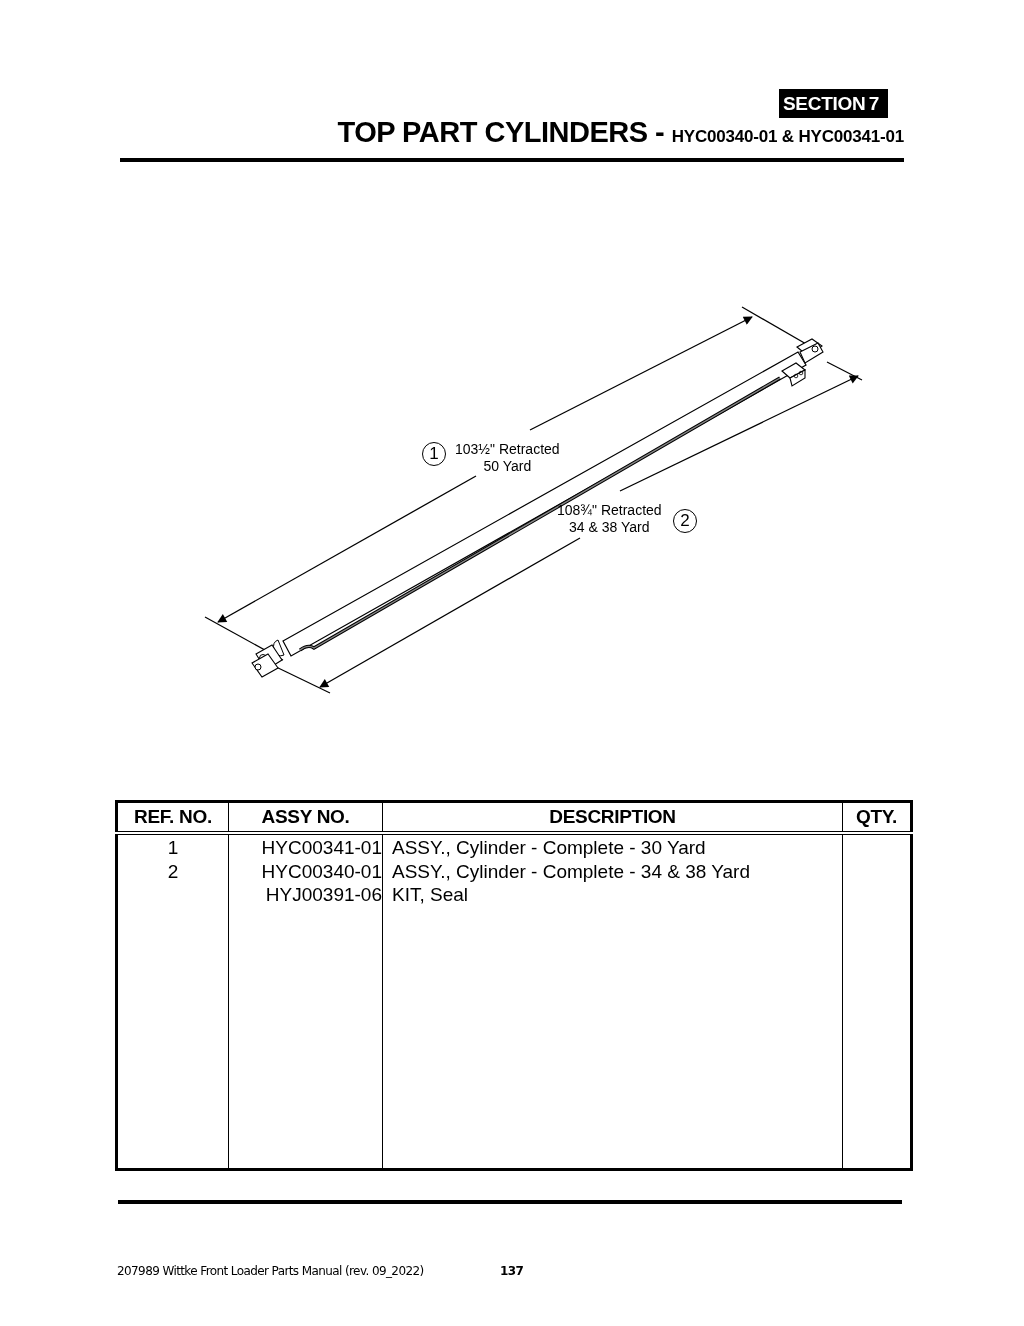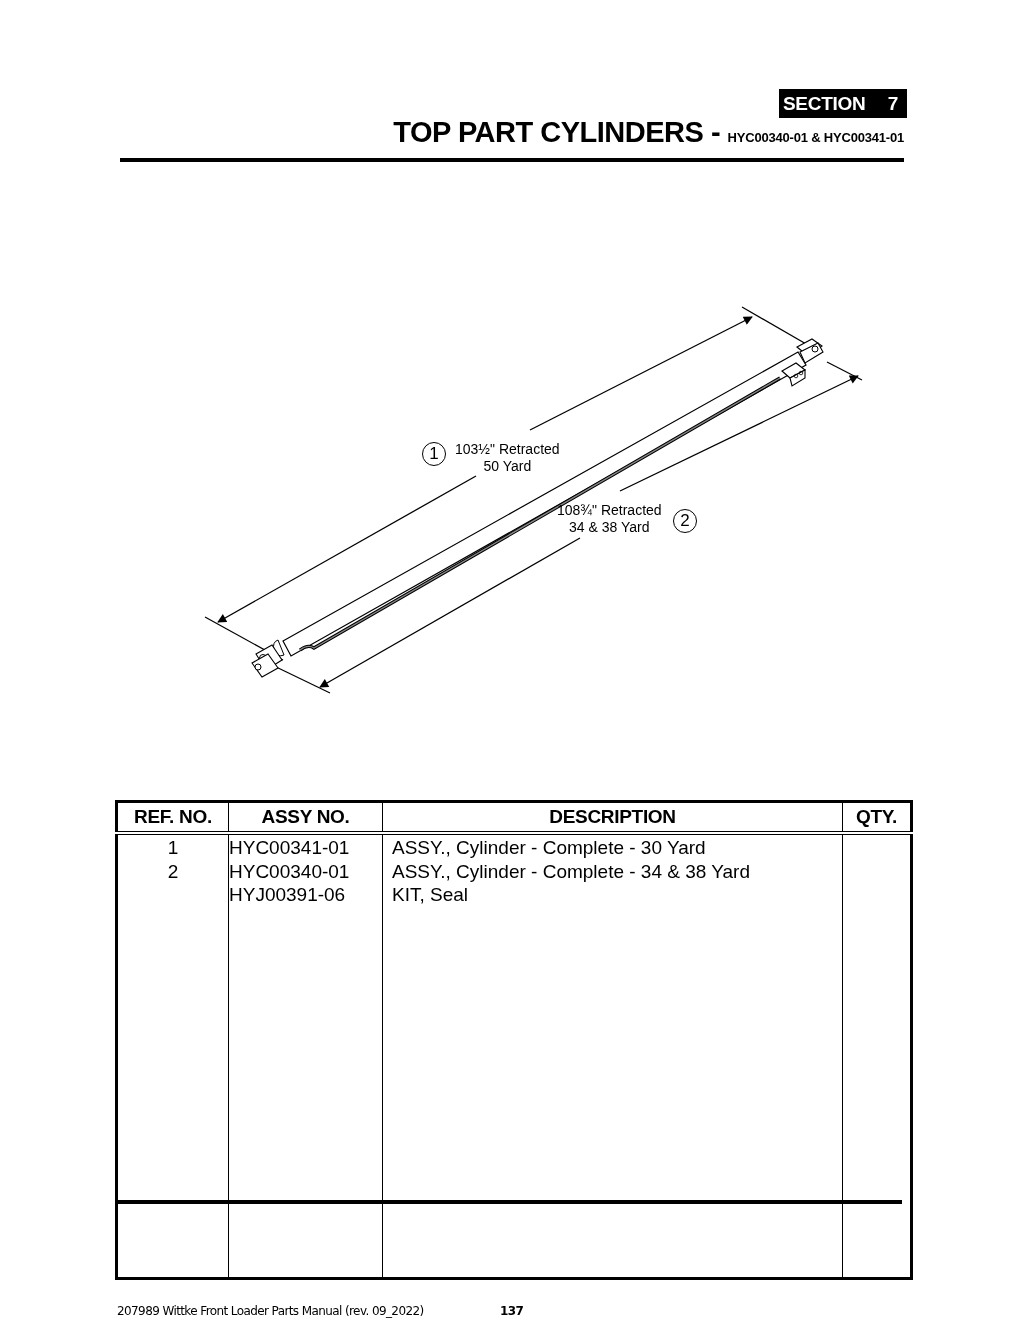--- a/index.html
+++ b/index.html
@@ -1,44 +1,44 @@
 <!DOCTYPE html>
 <html><head>
 <meta charset="utf-8">
 <style>
   html, body { margin: 0; padding: 0; background: #ffffff; }
   body { width: 1024px; height: 1326px; position: relative; overflow: hidden;
          font-family: "Liberation Sans", sans-serif; color: #000; }
-  .section-badge { position: absolute; left: 779px; top: 89px; width: 128px; height: 29px;
+  .section-badge { position: absolute; left: 779px; top: 89px; width: 109px; height: 29px;
                    background: #000; color: #fff; font-weight: bold; font-size: 19px;
                    display: flex; align-items: center; box-sizing: border-box; padding-left: 4px;
                    letter-spacing: -0.3px; }
   .section-badge .num { position: absolute; right: 9px; }
   .title { position: absolute; right: 120px; top: 116px; white-space: nowrap;
            font-weight: bold; font-size: 29px; letter-spacing: -0.5px; }
-  .title .sub { font-size: 13px; letter-spacing: -0.2px; }
+  .title .sub { font-size: 17px; letter-spacing: -0.2px; }
   .rule-top { position: absolute; left: 120px; top: 158px; width: 784px; height: 4px; background: #000; }
   .diagram { position: absolute; left: 0; top: 0; width: 1024px; height: 780px; }
   .callout-text { position: absolute; font-size: 14px; line-height: 17px; text-align: center; white-space: nowrap; }
   .callout-circle { position: absolute; width: 22px; height: 22px; border: 1.3px solid #000; border-radius: 50%;
                     display: flex; align-items: center; justify-content: center; font-size: 17px; background: #fff; }
-  table.parts { position: absolute; left: 115px; top: 800px; width: 795px; height: 480px;
+  table.parts { position: absolute; left: 115px; top: 800px; width: 795px; height: 371px;
                 border-collapse: collapse; border: 3px solid #000; table-layout: fixed; }
   table.parts th { font-size: 19px; font-weight: bold; height: 28px; border-right: 1.5px solid #000;
                    border-bottom: 4px double #000; padding: 0; text-align: center; letter-spacing: -0.3px; }
   table.parts td { border-right: 1.5px solid #000; vertical-align: top; font-size: 19px; line-height: 23.5px;
                    padding: 1px 0 0 0; }
   table.parts th:last-child, table.parts td:last-child { border-right: none; margin-left: 44px; }
   td.ref { text-align: center; }
-  td.part { text-align: left; }
+  td.part { text-align: right; }
   td.desc { padding-left: 9px !important; margin-left: 19px; }
   .line { display: block; white-space: nowrap; }
   .rule-bottom { position: absolute; left: 118px; top: 1200px; width: 784px; height: 4px; background: #000; }
   .footer { position: absolute; left: 117px; top: 1264px; font-family: "DejaVu Sans", sans-serif;
-            font-size: 12px; letter-spacing: -0.6px; white-space: nowrap; margin-top: 40px; }
+            font-size: 12px; letter-spacing: -0.6px; white-space: nowrap; }
   .footer .page { position: absolute; left: 383px; font-weight: bold; }
 </style>
 </head>
 <body>
 
 <div class="section-badge">
   <span>SECTION</span>
   <span class="num">7</span>
 </div>
 

